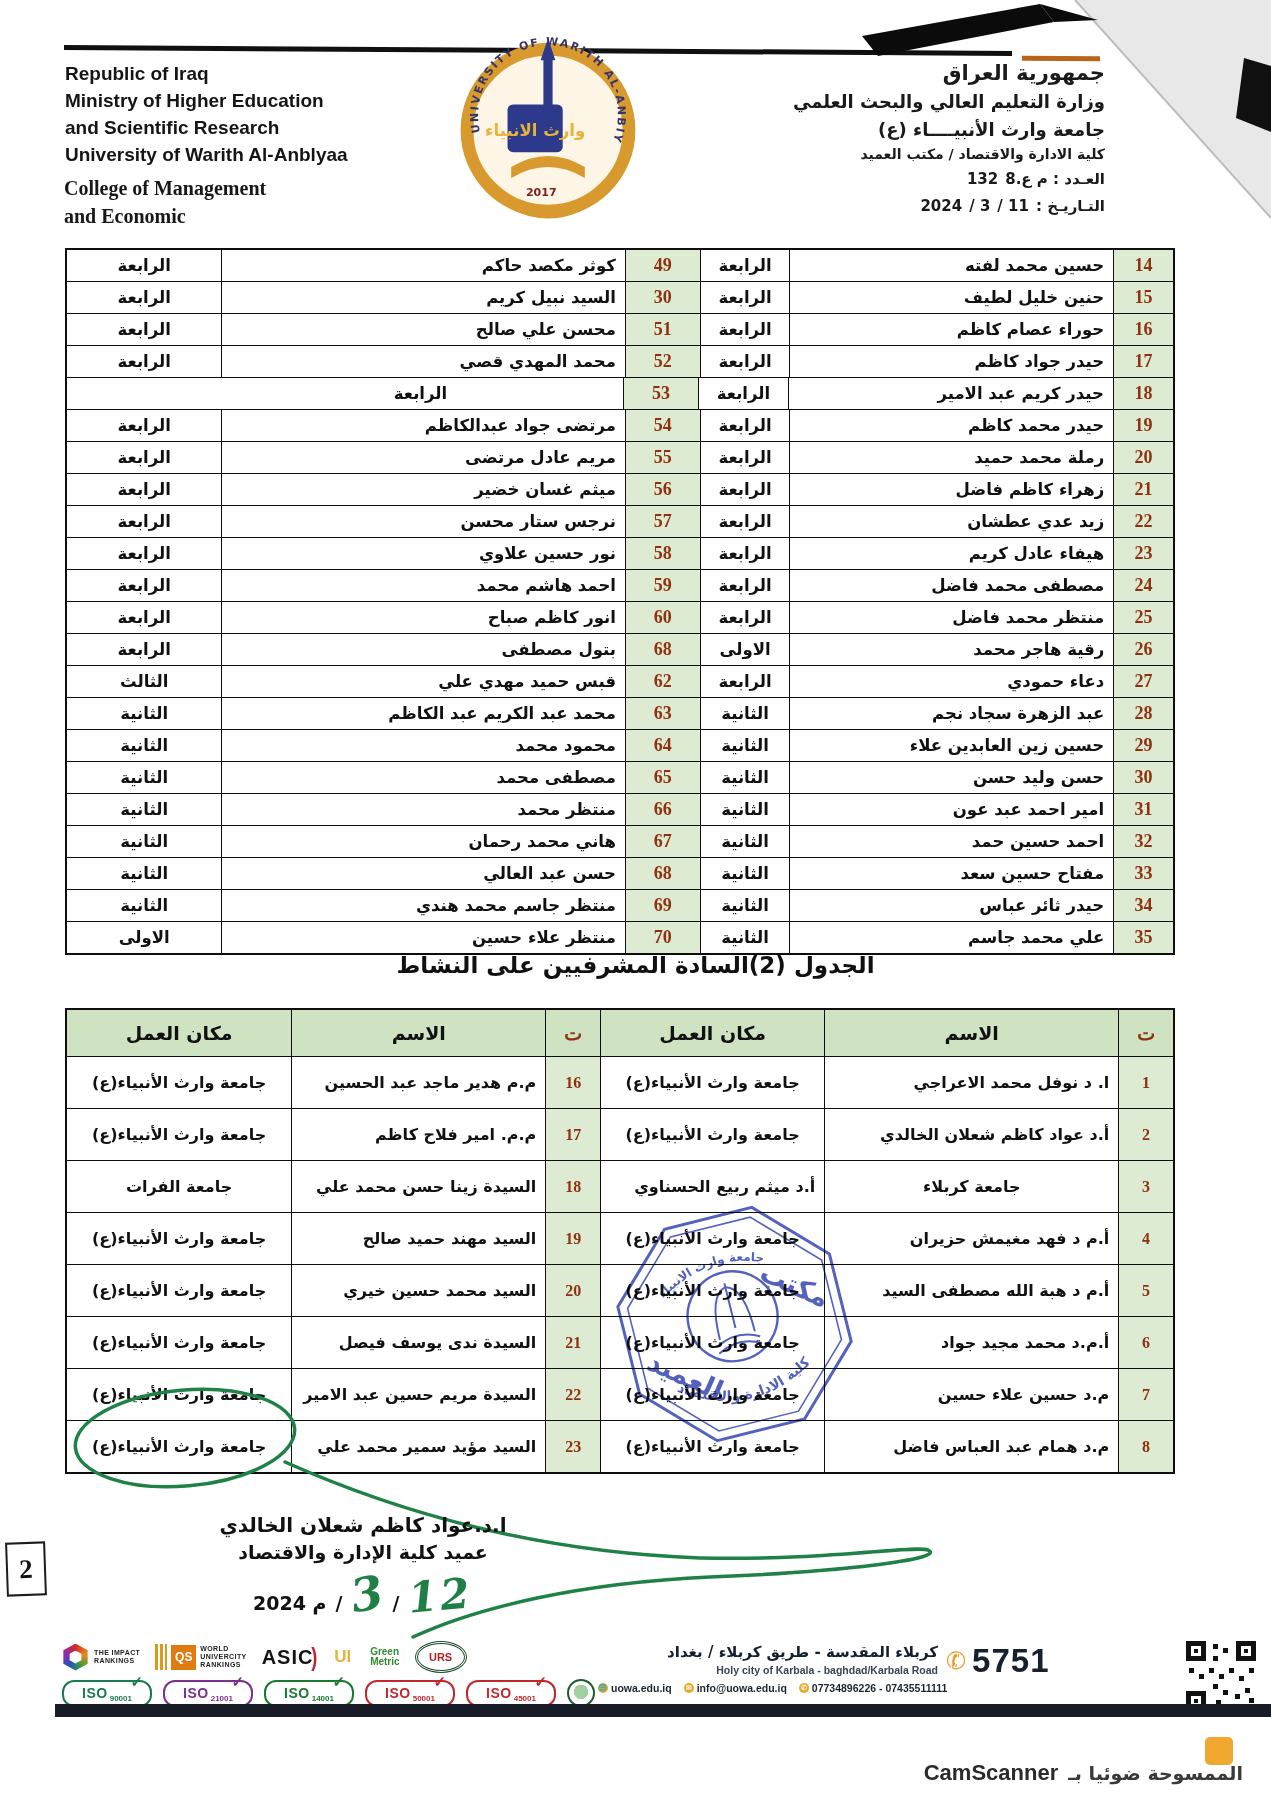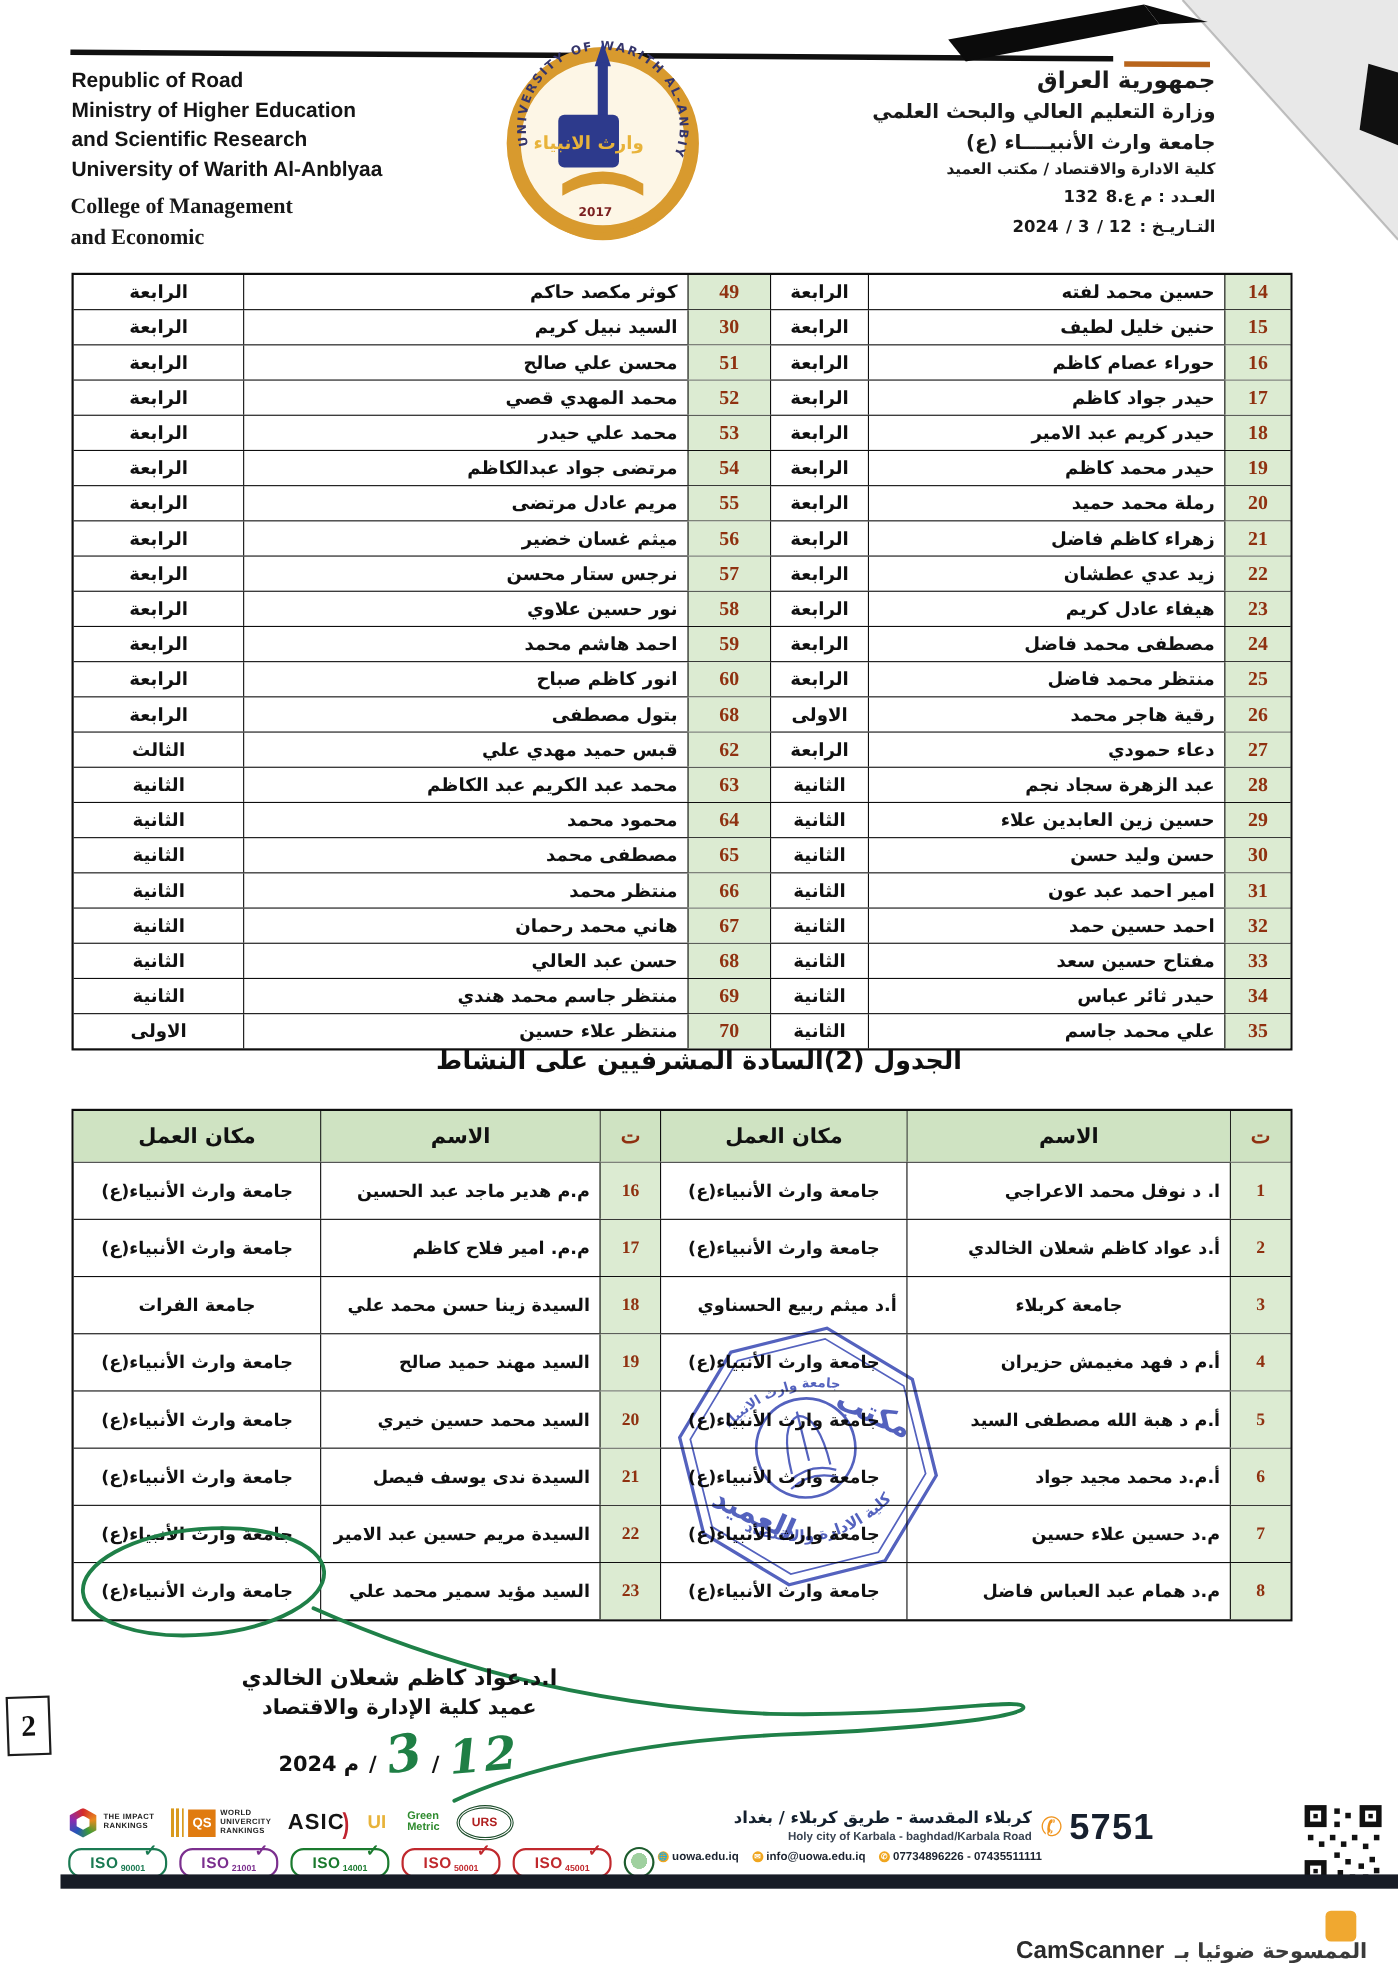--- a/index.html
+++ b/index.html
@@ -113,21 +113,21 @@
 </style>
 </head>
 <body>
 
 <div id="page">
 
   <div class="abs" id="top-rule"></div>
   <div class="abs" id="orange-rule"></div>
 
   <div class="abs" id="letterhead-en">
-    <div>Republic of Road</div>
+    <div>Republic of Iraq</div>
     <div>Ministry of Higher Education</div>
     <div>and Scientific Research</div>
     <div>University of Warith Al-Anblyaa</div>
   </div>
   <div class="abs" id="letterhead-college">
     <div>College of Management</div>
     <div>and Economic</div>
   </div>
 
   <svg class="abs" id="logo" width="184" height="196" viewBox="0 0 100 106">
@@ -151,21 +151,21 @@
     <div class="l1">جمهورية العراق</div>
     <div class="l2">وزارة التعليم العالي والبحث العلمي</div>
     <div class="l3">جامعة وارث الأنبيــــاء (ع)</div>
     <div class="l4">كلية الادارة والاقتصاد / مكتب العميد</div>
     <div class="numline">
       <span>العـدد : م ع.8</span>
       <span>132</span>
     </div>
     <div class="numline">
       <span>التـاريـخ :</span>
-      <span>12 /</span>
+      <span>11 /</span>
       <span>3 /</span>
       <span>2024</span>
     </div>
   </div>
 
   <svg class="abs" style="left:0;top:0" width="1271" height="240">
     <path d="M1075,0 L1271,0 L1271,218 Z" fill="#d2d2d2" opacity="0.5"></path>
     <path d="M1075,0 L1271,218" stroke="#9a9a9a" stroke-width="2" opacity="0.6"></path>
     <path d="M862,36 L1040,4 L1054,22 L878,56 Z" fill="#0b0b0b"></path>
     <path d="M1040,4 L1098,20 L1054,22 Z" fill="#0b0b0b"></path>
@@ -203,21 +203,20 @@
         <div class="cell ">الرابعة</div>
         <div class="cell no">52</div>
         <div class="cell name">محمد المهدي قصي</div>
         <div class="cell ">الرابعة</div>
       </div>
       <div class="trow">
         <div class="cell no">18</div>
         <div class="cell name">حيدر كريم عبد الامير</div>
         <div class="cell ">الرابعة</div>
         <div class="cell no">53</div>
-        <div class="cell name">محمد علي حيدر</div>
         <div class="cell ">الرابعة</div>
       </div>
       <div class="trow">
         <div class="cell no">19</div>
         <div class="cell name">حيدر محمد كاظم</div>
         <div class="cell ">الرابعة</div>
         <div class="cell no">54</div>
         <div class="cell name">مرتضى جواد عبدالكاظم</div>
         <div class="cell ">الرابعة</div>
       </div>

